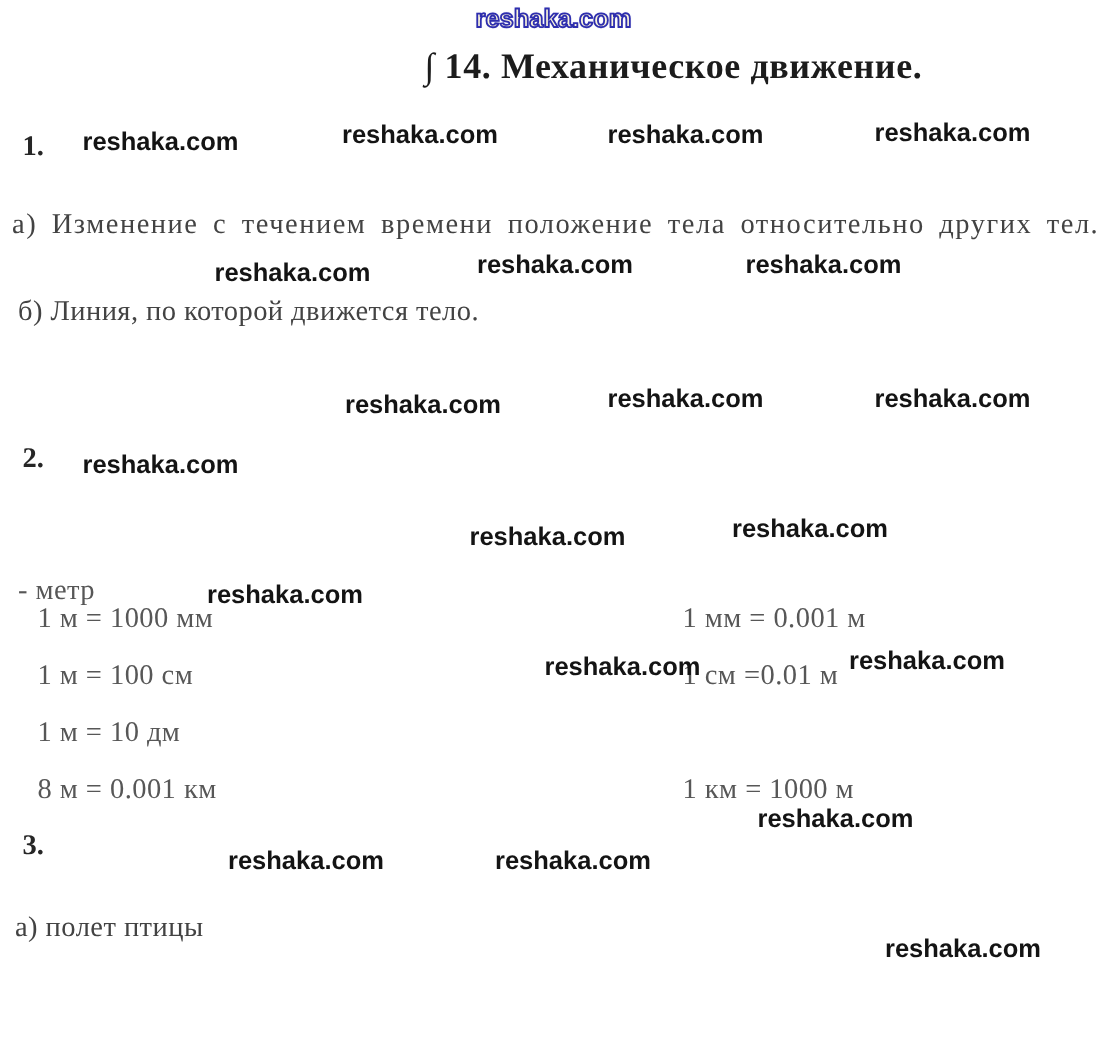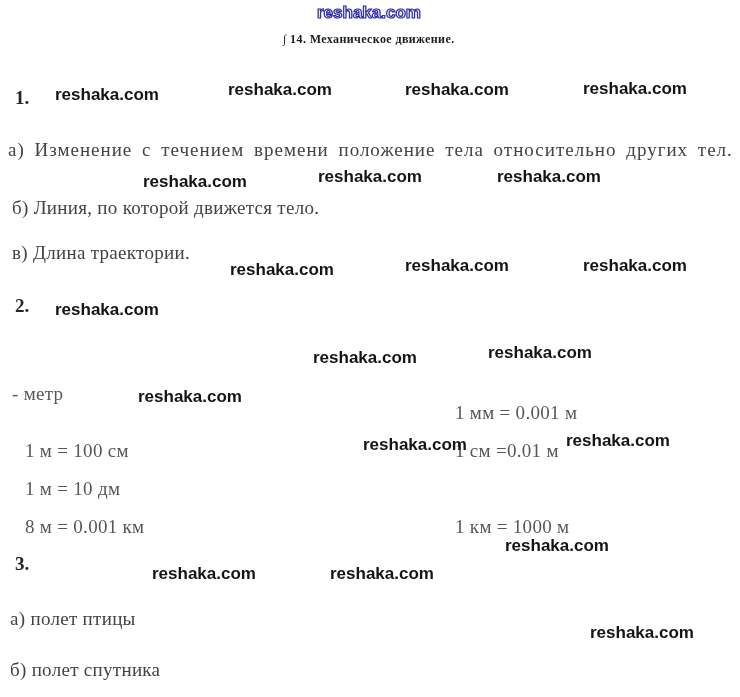--- a/index.html
+++ b/index.html
@@ -6,21 +6,21 @@
   .page{position:relative;width:740px;height:697px;background:#ffffff;overflow:hidden;}
 
   .wm{position:absolute;font-family:"Liberation Sans",sans-serif;font-weight:700;
       font-size:17px;color:#141414;white-space:nowrap;}
 
   .logo{position:absolute;left:317px;top:3px;font-family:"Liberation Sans",sans-serif;
       font-weight:700;font-size:17px;color:#fbf5da;-webkit-text-stroke:1.2px #2e2eae;
       text-shadow:0 0 1px #2e2eae;white-space:nowrap;}
 
   .title{position:absolute;left:283px;top:32px;font-family:"Liberation Serif",serif;
-      font-weight:700;font-size:12px;color:#1c1c1c;white-space:nowrap;letter-spacing:.4px;}
+      font-weight:700;font-size:24px;color:#1c1c1c;white-space:nowrap;letter-spacing:.4px;}
 
   .txt{position:absolute;font-family:"Liberation Serif",serif;font-size:19px;
       color:#434343;white-space:nowrap;letter-spacing:.3px;}
   .txt.wide{letter-spacing:1px;word-spacing:4px;}
   .txt.faint{color:#575757;}
 
   .num{position:absolute;font-family:"Liberation Serif",serif;font-weight:700;
       font-size:19px;color:#262626;}
 </style>
 </head>
@@ -28,36 +28,35 @@
 
 <div class="page">
 
   <span class="logo">reshaka.com</span>
 
   <span class="title">∫ 14. Механическое движение.</span>
 
   <span class="num" style="left:15px;top:87px;">1.</span>
   <span class="txt wide" style="left:8px;top:139px;">а) Изменение с течением времени положение тела относительно других тел.</span>
   <span class="txt" style="left:12px;top:197px;">б) Линия, по которой движется тело.</span>
-  <span class="txt" style="left:12px;top:242px;">в) Длина траектории.</span>
 
   <span class="num" style="left:15px;top:295px;">2.</span>
   <span class="txt faint" style="left:12px;top:351px;margin-top:32px;">- метр</span>
 
+  <span class="txt faint" style="left:25px;top:402px;">1 м = 1000 мм</span>
   <span class="txt faint" style="left:25px;top:440px;">1 м = 100 см</span>
   <span class="txt faint" style="left:25px;top:478px;">1 м = 10 дм</span>
   <span class="txt faint" style="left:25px;top:516px;">8 м = 0.001 км</span>
 
   <span class="txt faint" style="left:455px;top:402px;">1 мм = 0.001 м</span>
   <span class="txt faint" style="left:455px;top:440px;">1 см =0.01 м</span>
   <span class="txt faint" style="left:455px;top:516px;">1 км = 1000 м</span>
 
   <span class="num" style="left:15px;top:553px;">3.</span>
   <span class="txt" style="left:10px;top:608px;text-align:center;">а) полет птицы</span>
-  <span class="txt" style="left:10px;top:659px;">б) полет спутника</span>
 
   <span class="wm" style="left:55px;top:85px;">reshaka.com</span>
   <span class="wm" style="left:228px;top:80px;">reshaka.com</span>
   <span class="wm" style="left:405px;top:80px;">reshaka.com</span>
   <span class="wm" style="left:583px;top:79px;">reshaka.com</span>
 
   <span class="wm" style="left:143px;top:172px;">reshaka.com</span>
   <span class="wm" style="left:318px;top:167px;">reshaka.com</span>
   <span class="wm" style="left:497px;top:167px;">reshaka.com</span>
 

